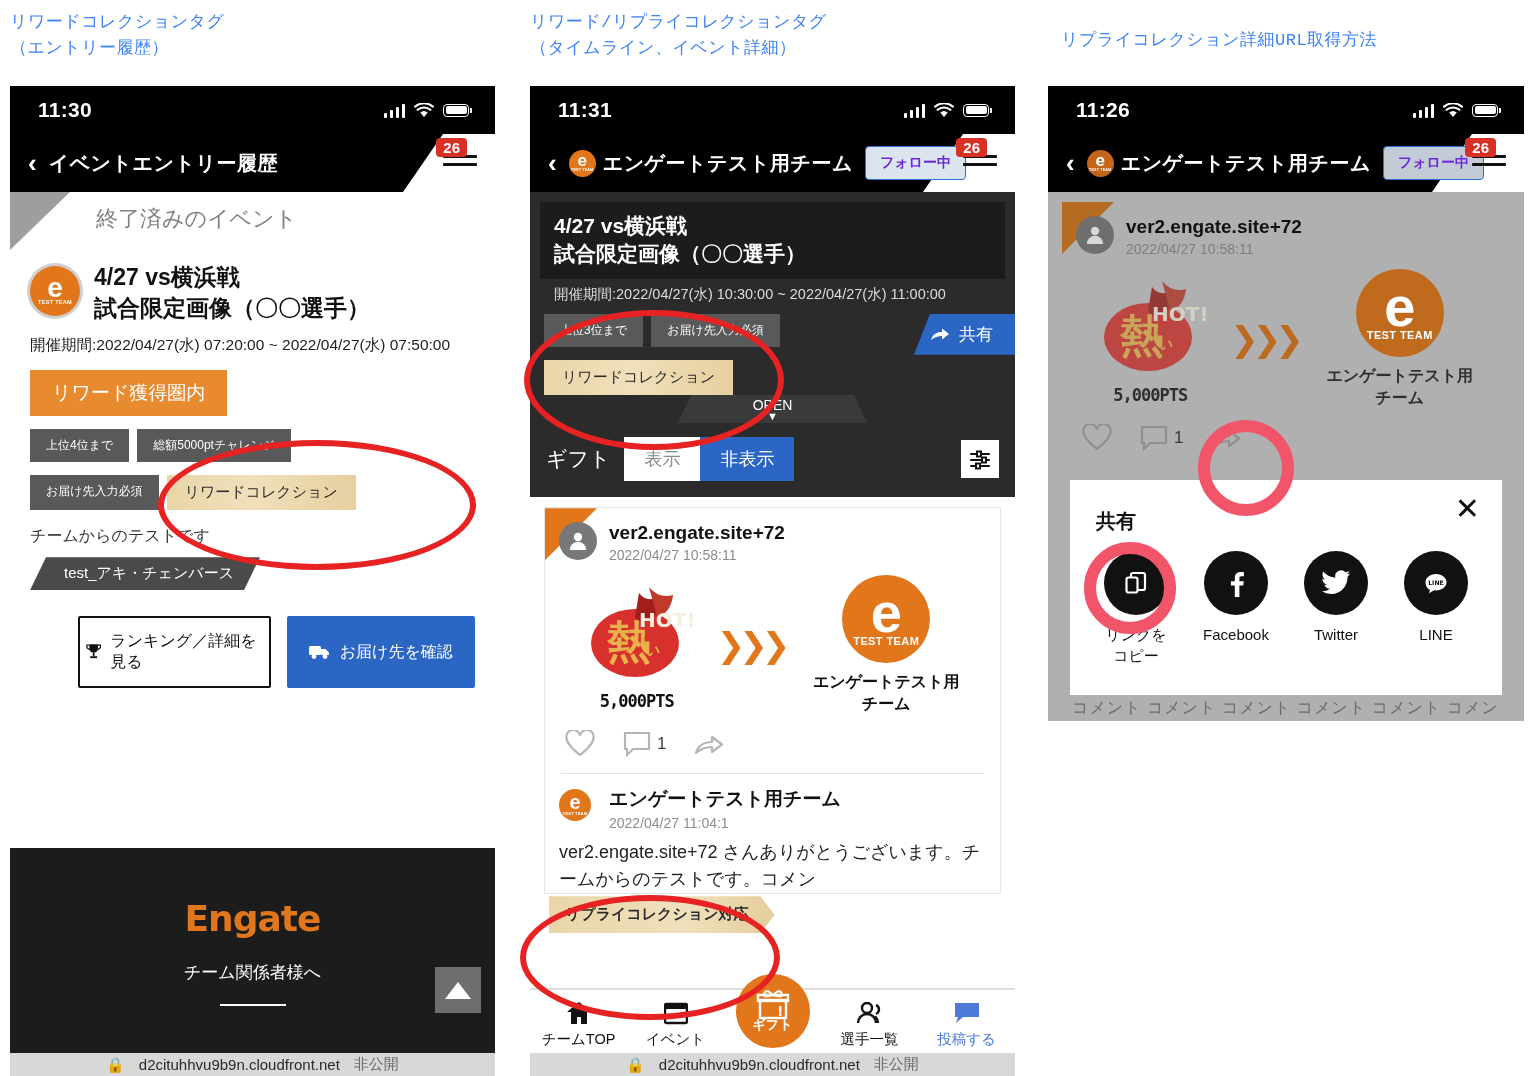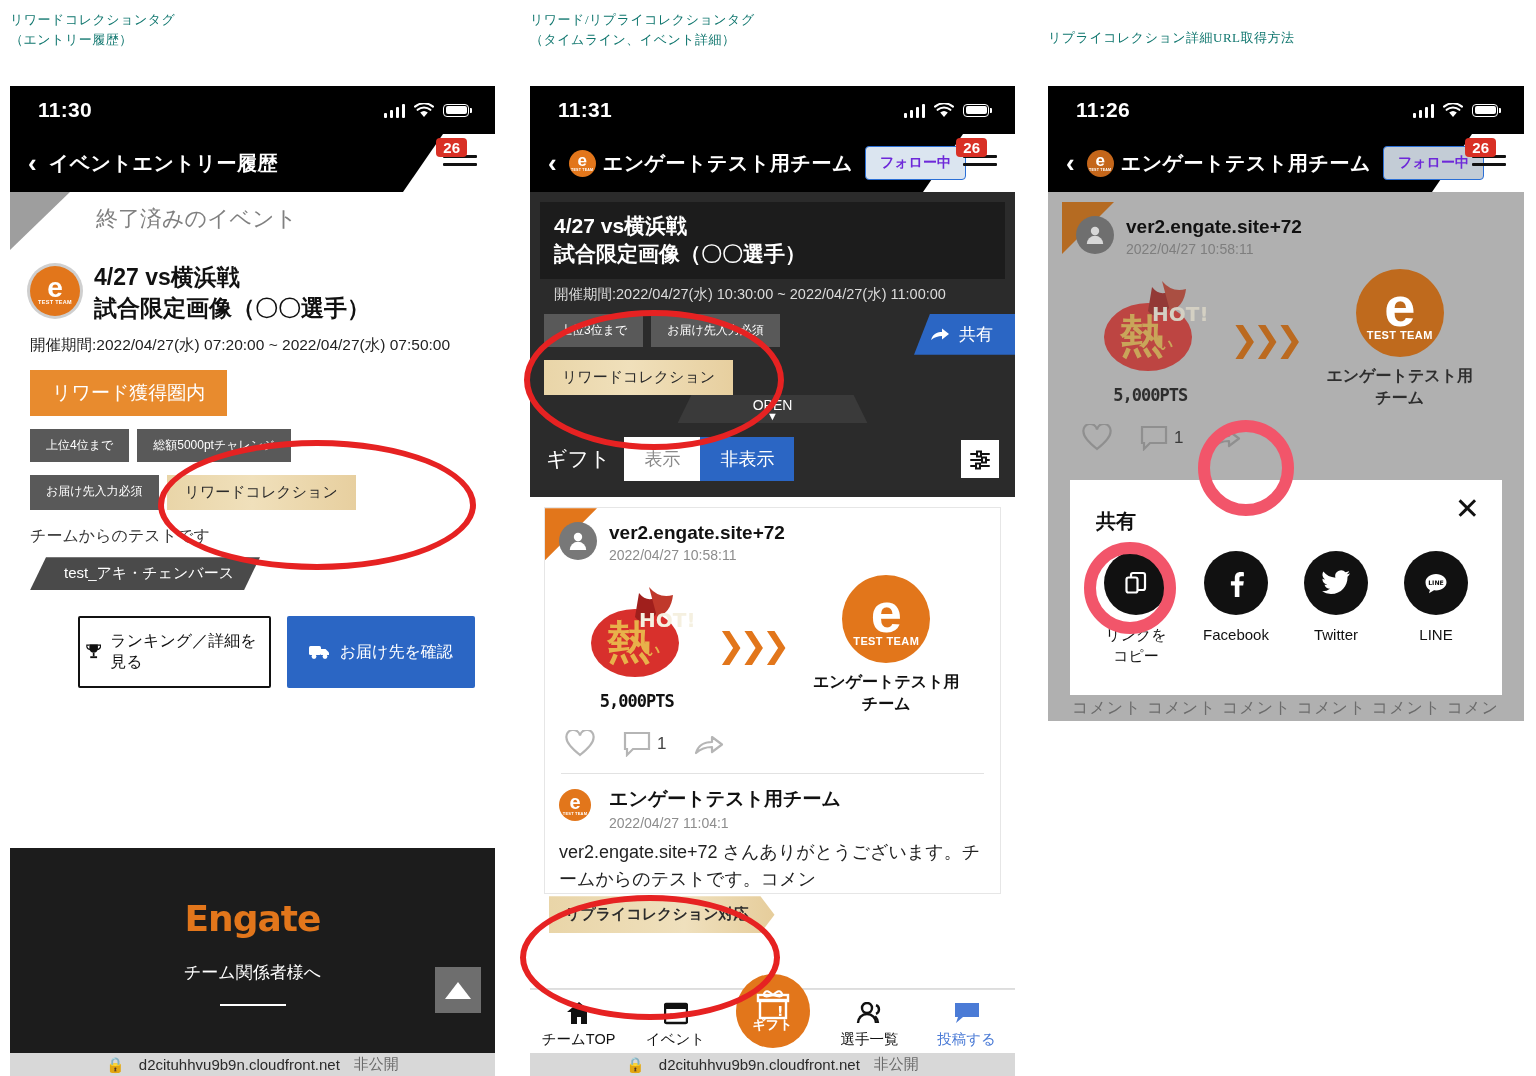--- a/index.html
+++ b/index.html
@@ -4,23 +4,23 @@
 <style>
   * { box-sizing: border-box; margin:0; padding:0; }
   body {
     width:1536px; height:1076px;
     background:#ffffff;
     font-family:"Liberation Sans", "DejaVu Sans", sans-serif;
     position:relative; overflow:hidden;
   }
   .panel { position:absolute; top:0; }
   .caption {
-    font-size:13px; color:#0f766e; line-height:1.55;
+    font-size:17px; color:#3b82f6; line-height:1.55;
     letter-spacing:0.5px; white-space:pre-line;
-    font-family:Liberation Serif, serif;
+    font-family:Liberation Mono, monospace;
   }
   .phone { position:absolute; overflow:hidden; background:#fff; }
 
   
   .statusbar {
     height:48px; background:#000; color:#fff;
     display:flex; align-items:center; justify-content:space-between;
     padding:0 26px 0 28px;
   }
   .clock { font-size:21px; font-weight:bold; letter-spacing:0.3px; }
@@ -534,21 +534,21 @@
       <span>d2cituhhvu9b9n.cloudfront.net</span>
       <span style="color:#6a6a6a;">非公開</span>
     </div>
   </div>
 
   <div class="ann" style="left:-6px;top:310px;width:260px;height:140px;"></div>
   <div class="ann" style="left:-10px;top:895px;width:260px;height:125px;"></div>
 </div>
 
 <div class="panel" style="left:1048px;width:488px;">
-  <div class="caption" style="position:absolute;top:28px;left:0;">リプライコレクション詳細URL取得方法</div>
+  <div class="caption" style="position:absolute;top:28px;left:13px;">リプライコレクション詳細URL取得方法</div>
 
   <div class="phone" style="top:86px;left:0;width:476px;height:635px;">
     <div class="statusbar">
       <div class="clock">11:26</div>
       <div class="sb-right">
         <div class="bars">
             <i></i>
             <i></i>
             <i></i>
             <i></i>

